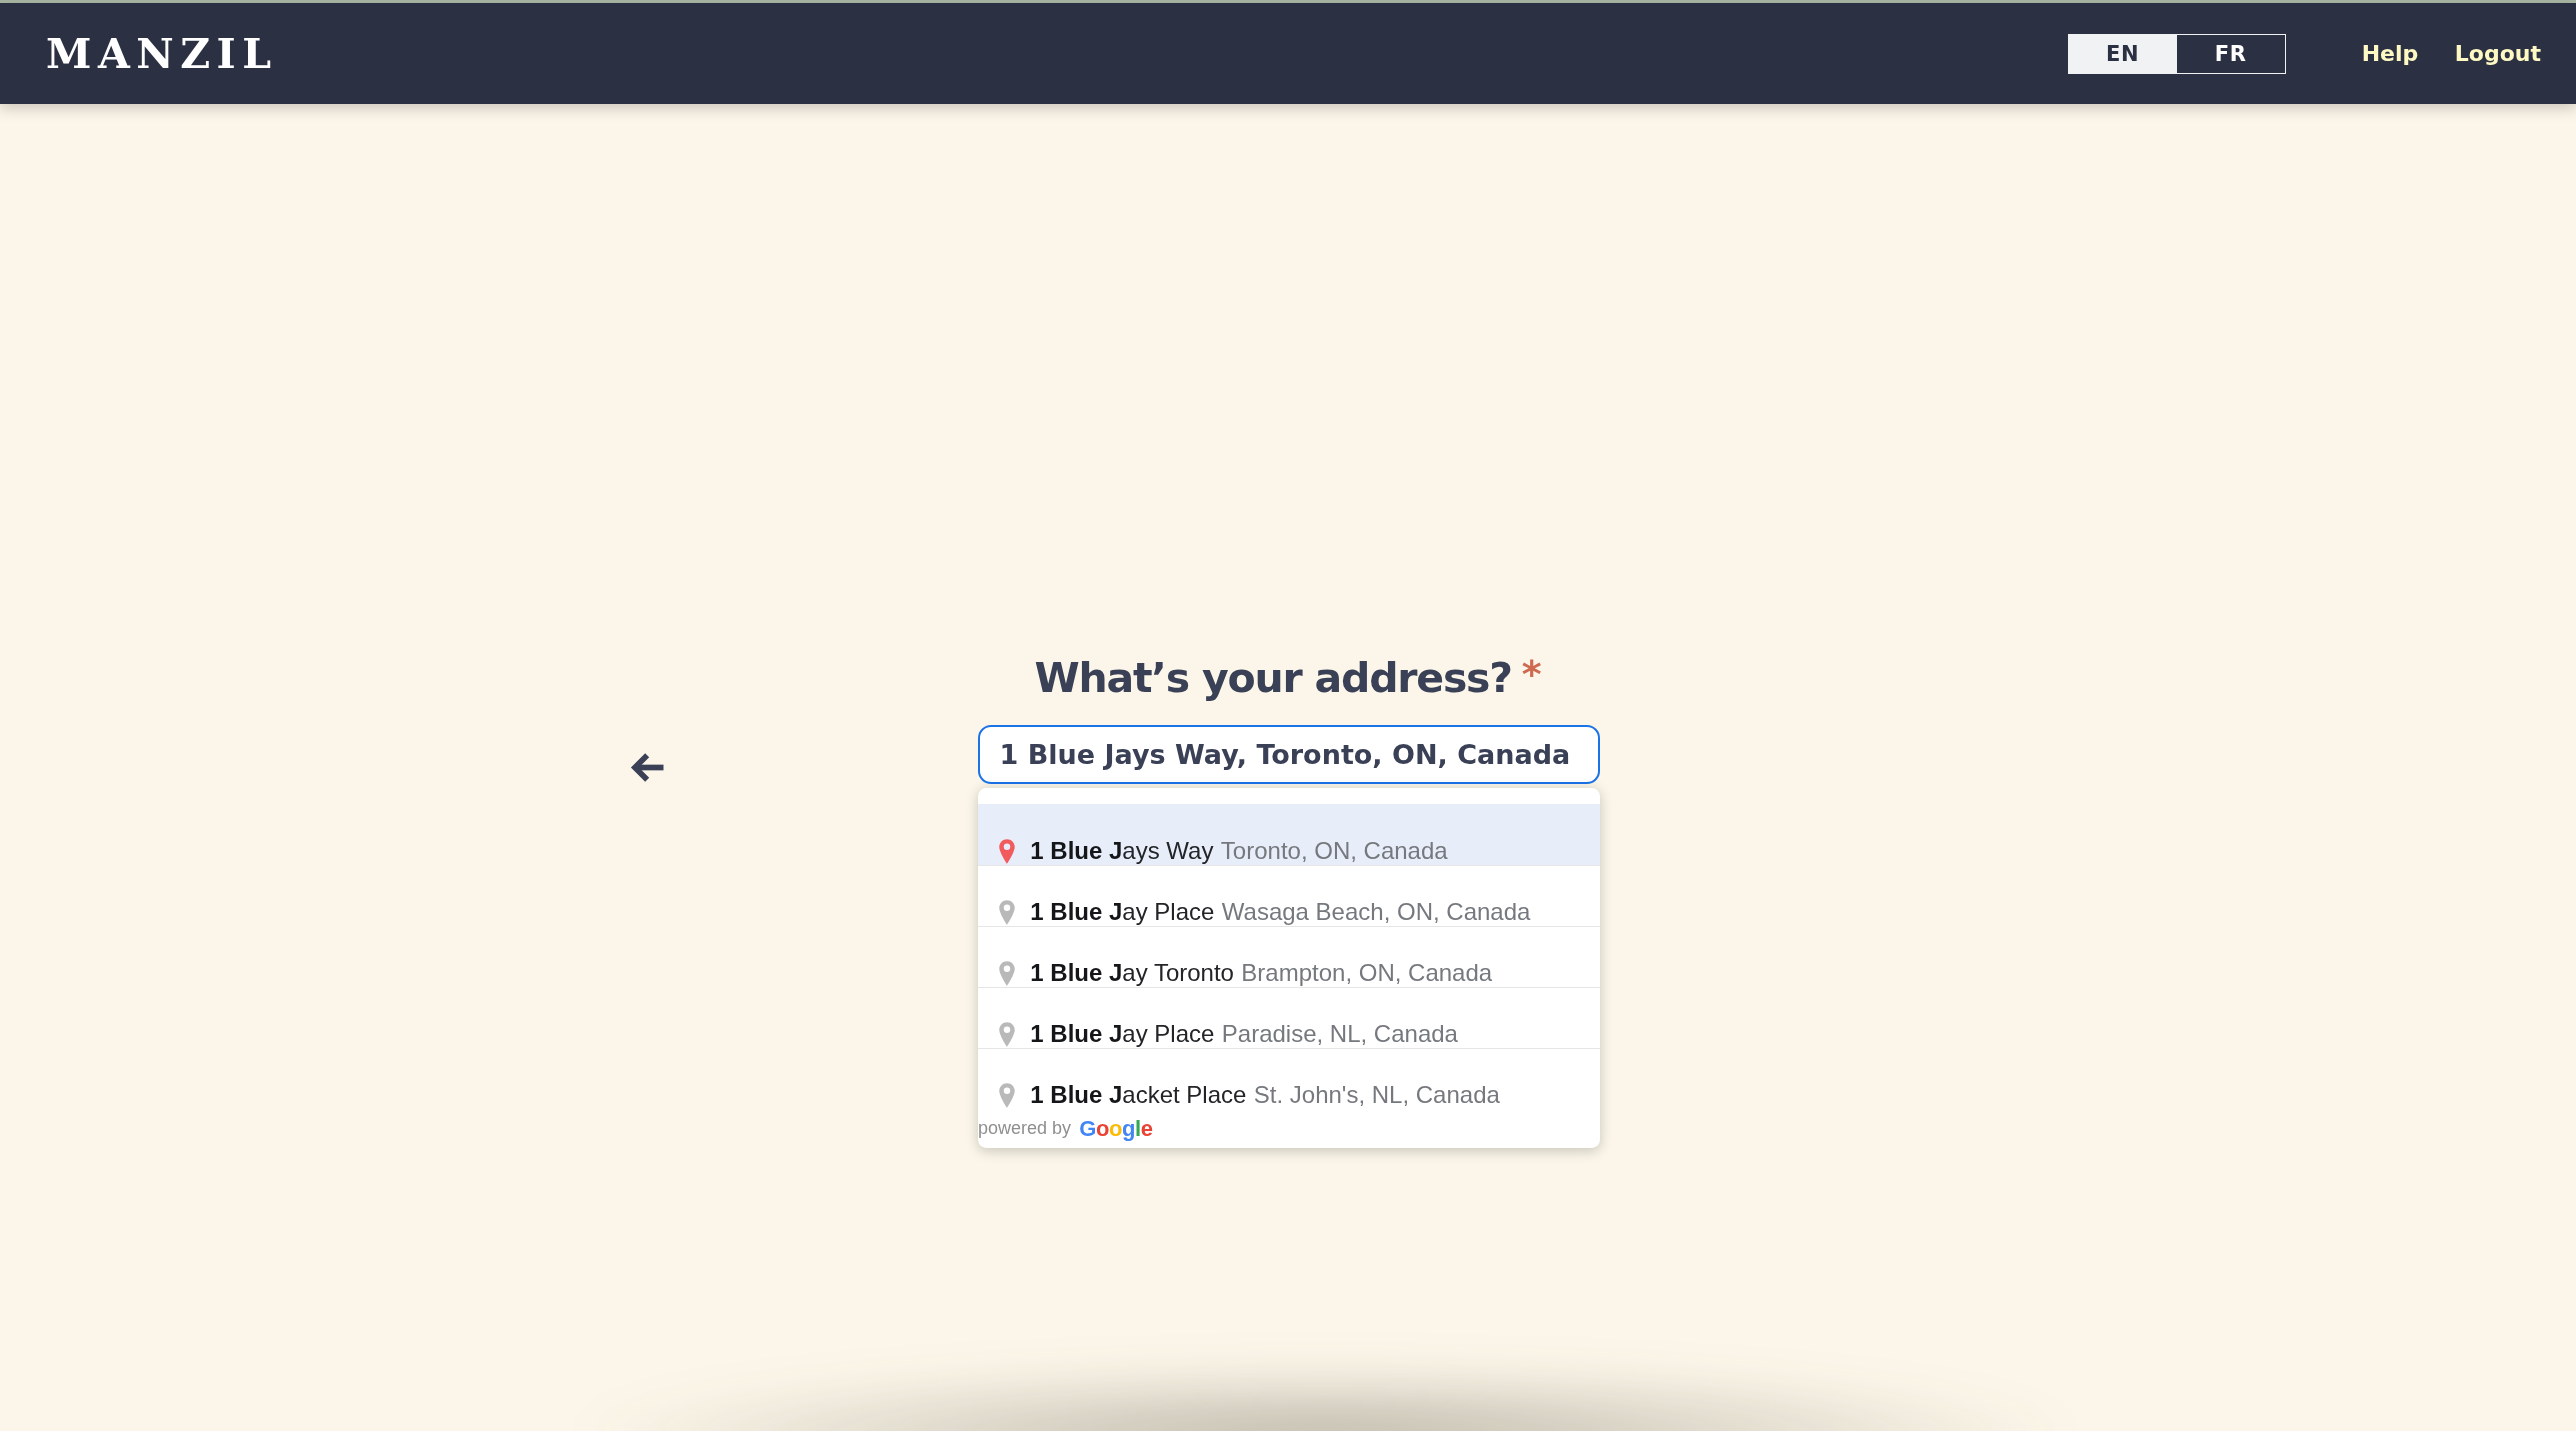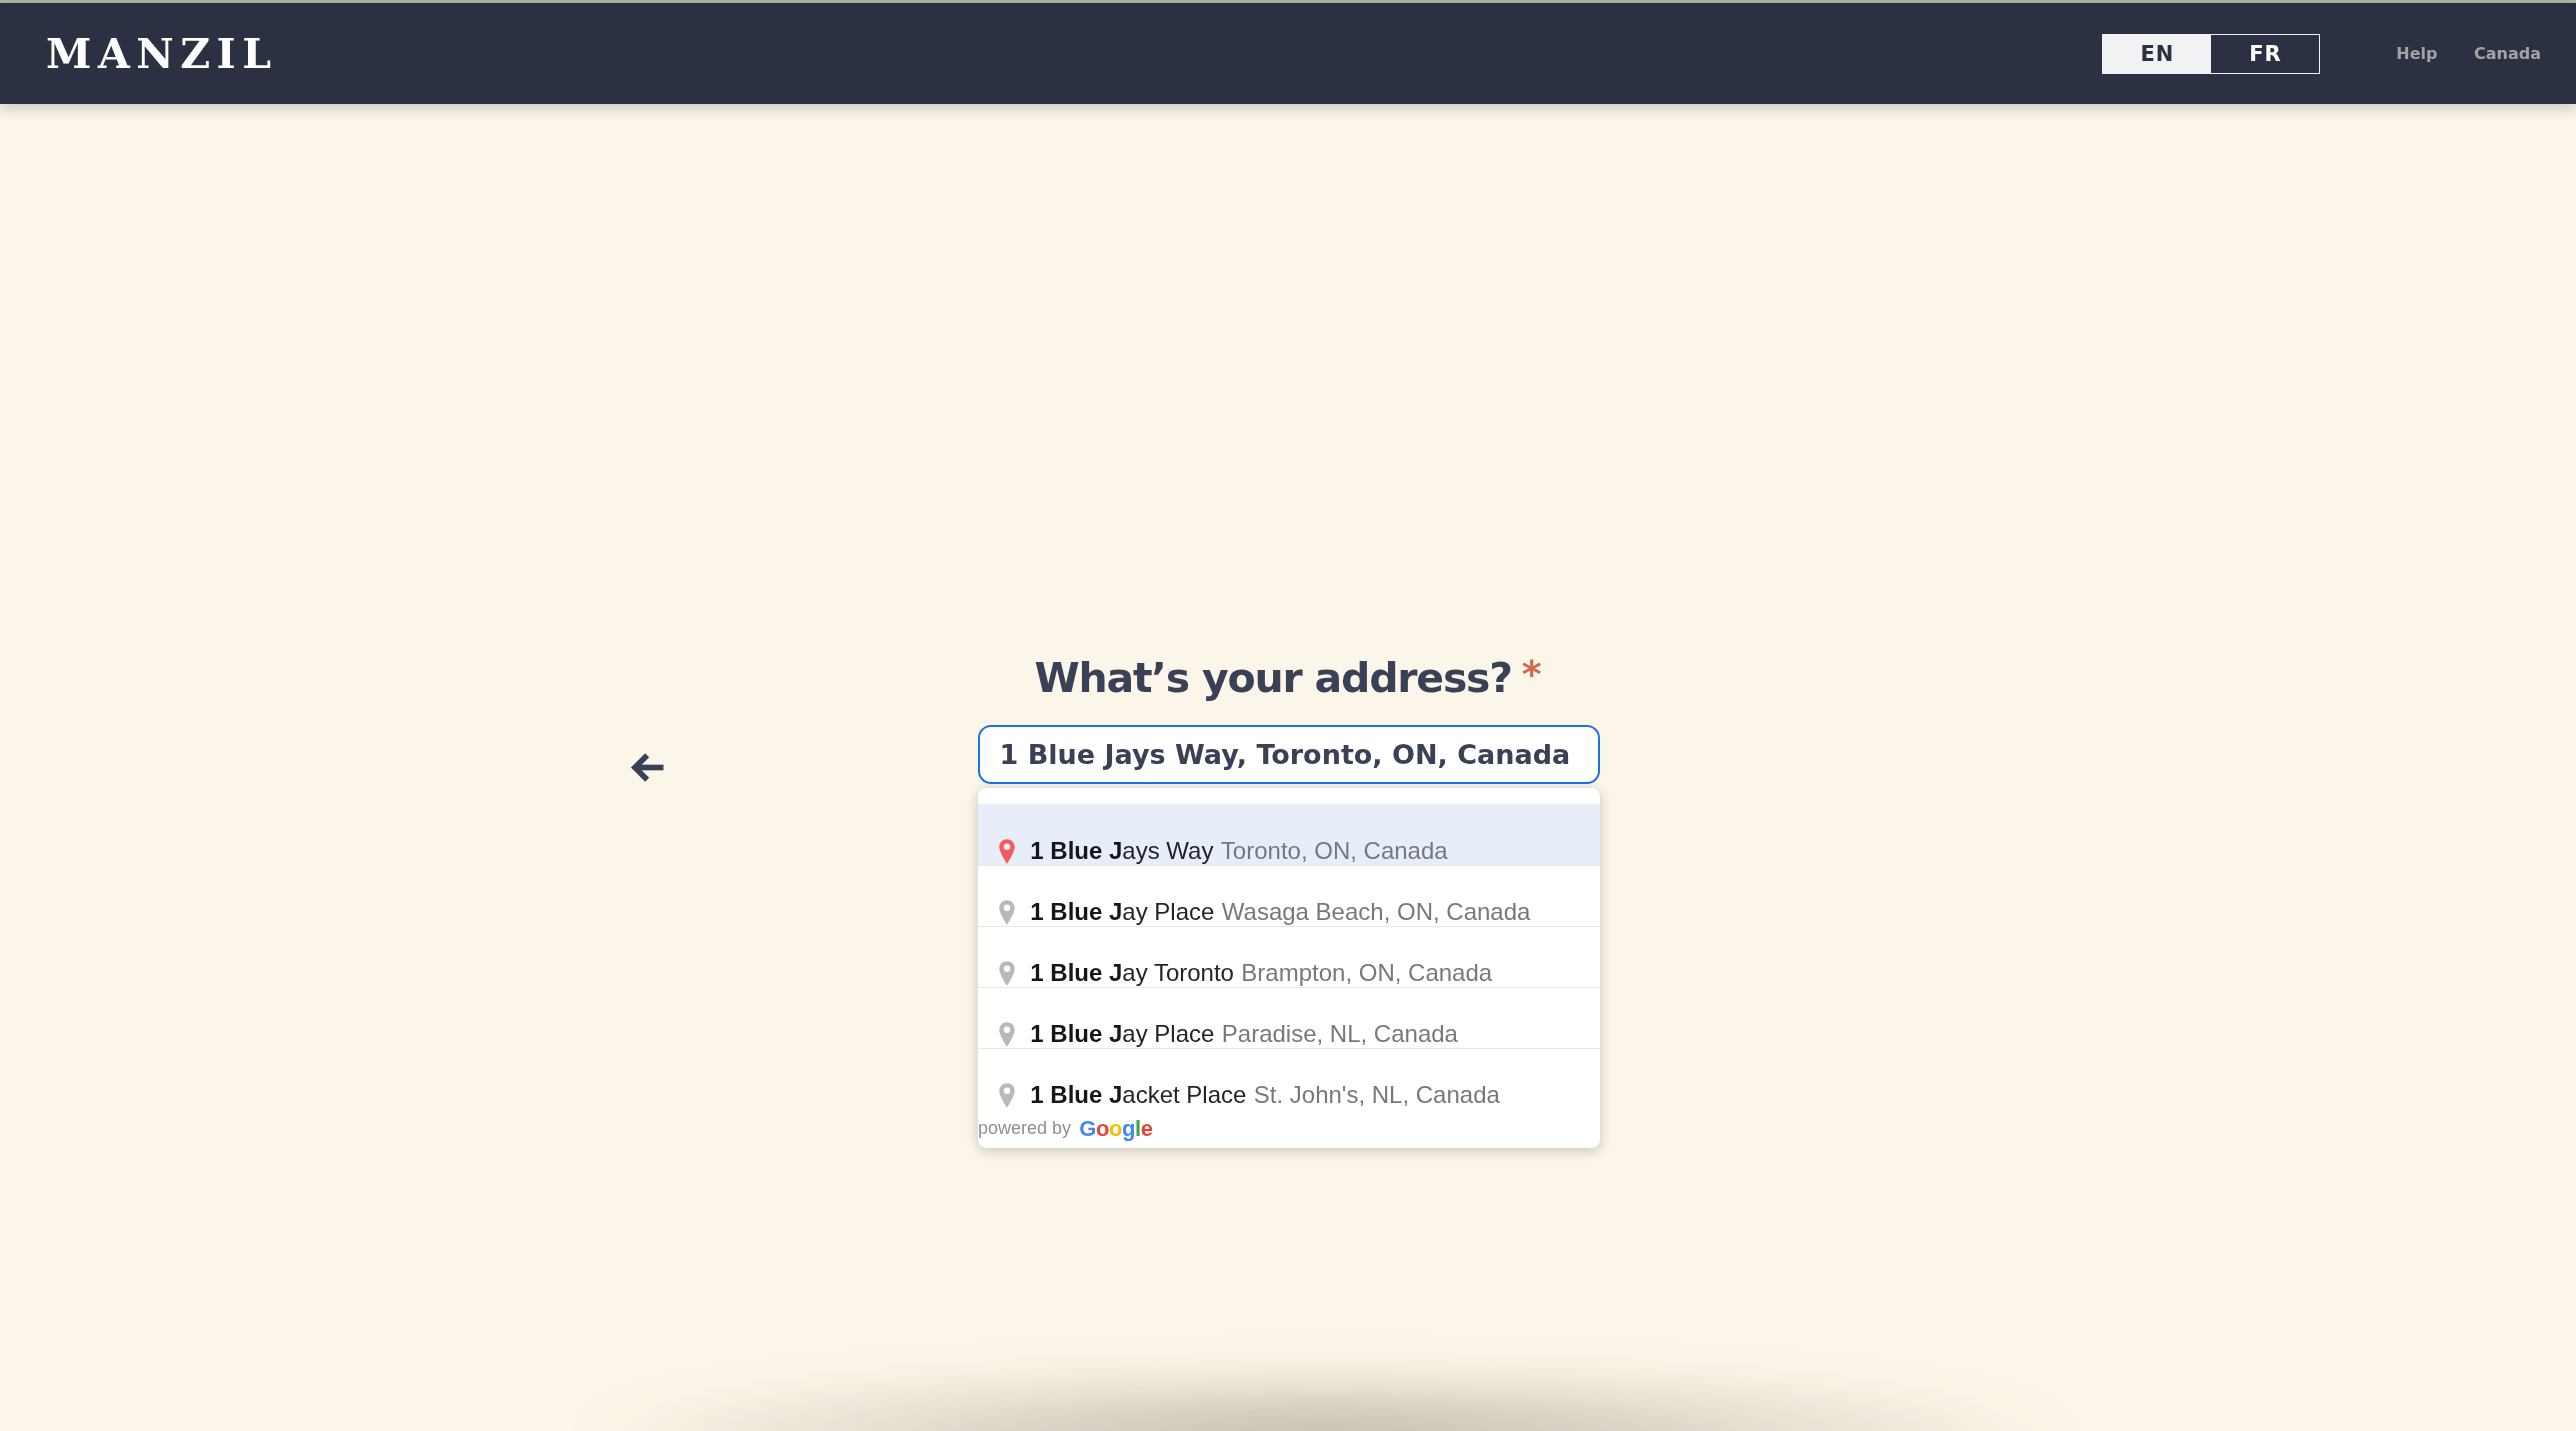--- a/index.html
+++ b/index.html
@@ -60,23 +60,23 @@
   .lang-btn.active {
     background: #f1f2f4;
     color: var(--header_bg, #2b3143);
   }
   .lang-btn.inactive {
     background: transparent;
     color: #ffffff;
   }
 
   .nav-link {
-    color: #a3a3a3;
-    font-weight: bold;
-    font-size: 16px;
+    color: #fef9c3;
+    font-weight: bold;
+    font-size: 22px;
     cursor: pointer;
     white-space: nowrap;
   }
   .nav-link.help { margin-left: 64px; }
   .nav-link.logout { margin-left: 24.5px; }
 
   
   .question-wrap {
     position: absolute;
     top: 652px;
@@ -206,21 +206,21 @@
   <div class="app-bar">
     <div class="logo">MANZIL</div>
     <div class="spacer"></div>
 
     <div class="lang-toggle">
       <div class="lang-btn active">EN</div>
       <div class="lang-btn inactive">FR</div>
     </div>
 
     <div class="nav-link help">Help</div>
-    <div class="nav-link logout">Canada</div>
+    <div class="nav-link logout">Logout</div>
   </div>
 
   <div class="question-wrap">
     <span class="question">What’s your address?</span><span class="req">*</span>
   </div>
 
   <div class="back-btn">
     <span>
       <svg width="36" height="31" viewBox="0 0 44 38">
         <g stroke="#3a4156" stroke-width="7" fill="none" stroke-linejoin="miter">

